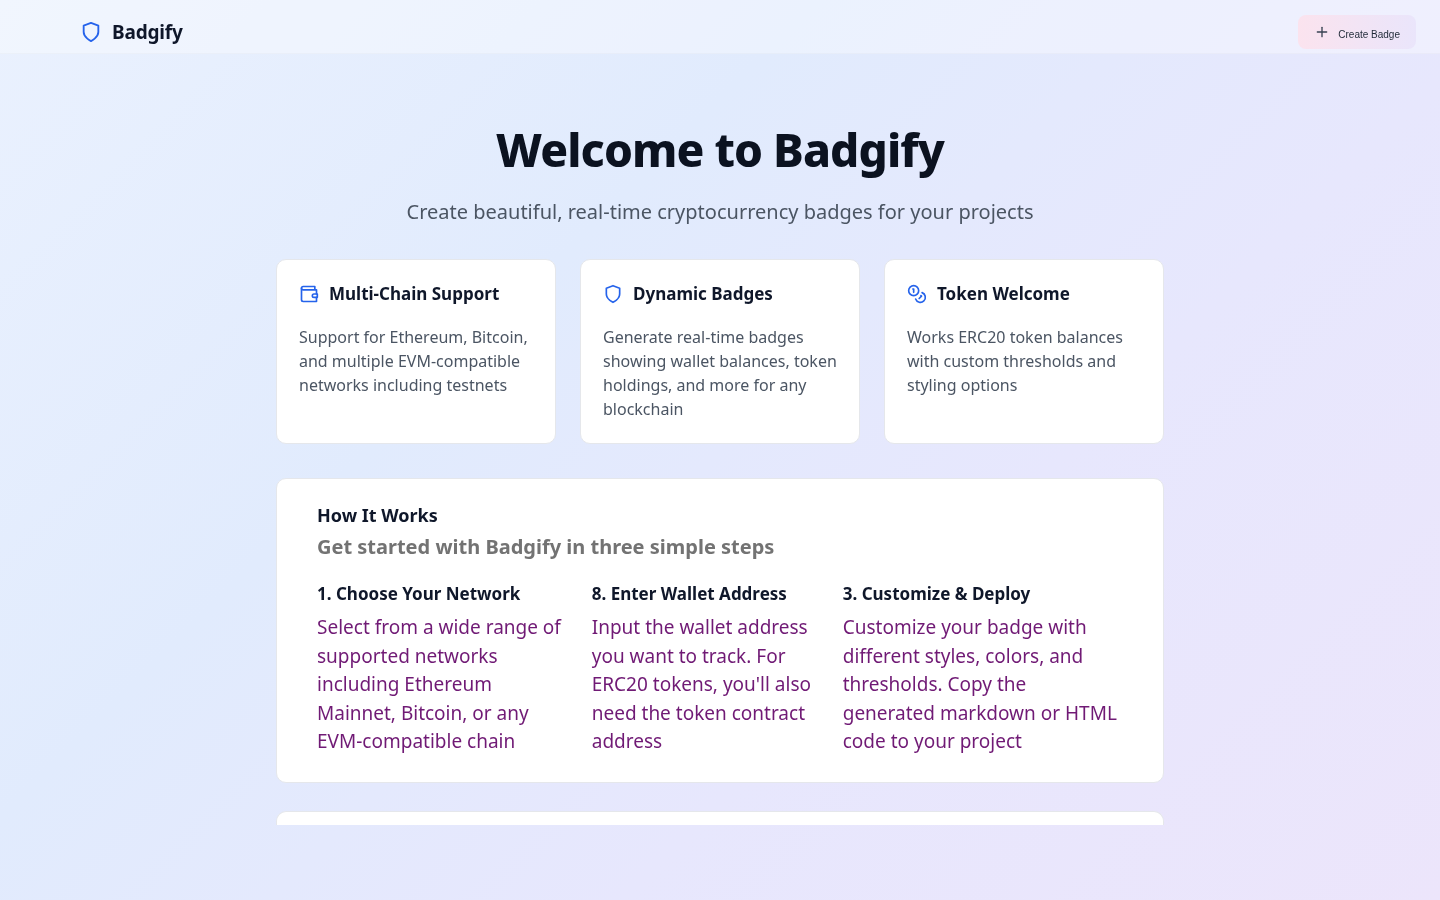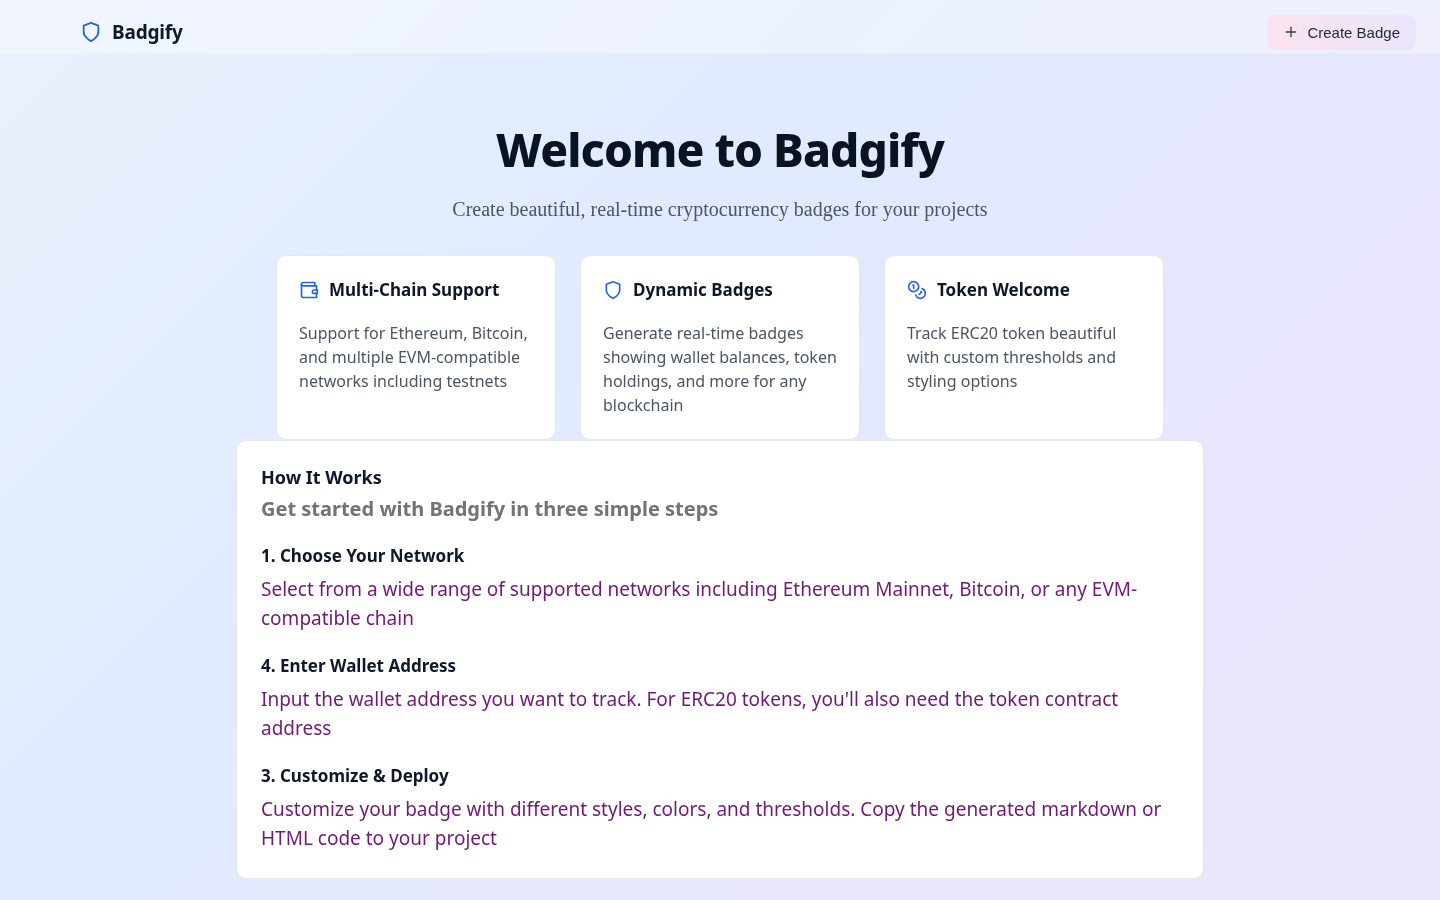--- a/index.html
+++ b/index.html
@@ -23,27 +23,27 @@
     align-items: center;
     gap: 10px;
   }
   .brand-name {
     font-weight: 700;
     font-size: 19px;
     letter-spacing: -0.01em;
   }
   .btn-create {
     display: inline-flex;
-    align-items: center;
+    align-items: flex-end;
     gap: 8px;
     background: linear-gradient(90deg, #fbe3ee 0%, #eae5fb 100%);
     border: none;
     border-radius: 8px;
     padding: 9px 16px;
-    font-size: 15px;
+    font-size: 10px;
     font-weight: 500;
     color: #1f2937;
     cursor: pointer;
   }
   .plus-ic { display: inline-flex; }
   .main {
     padding: 64px 24px 64px;
     display: flex;
     flex-direction: column;
     align-items: center;
@@ -53,21 +53,20 @@
     font-weight: 800;
     letter-spacing: -0.02em;
     text-align: right;
     color: #0b1220;
   }
   .hero-sub {
     margin-top: 18px;
     font-size: 20px;
     color: #4b5563;
     text-align: left;
-    font-family: Liberation Serif, serif;
   }
   .cards {
     margin-top: 34px;
     display: grid;
     grid-template-columns: repeat(3, 280px);
     gap: 24px;
   }
   .card {
     background: #ffffff;
     border: 1px solid #e5e7eb;
@@ -83,37 +82,38 @@
   .card-title {
     font-size: 17px;
     font-weight: 700;
   }
   .card-desc {
     font-size: 16px;
     line-height: 1.5;
     color: #4b5563;
   }
   .panel {
-    width: 968px;
+    margin-top: 34px;
+    width: 888px;
     background: #ffffff;
     border: 1px solid #e5e7eb;
     border-radius: 10px;
-    padding: 24px 24px 26px;
+    padding: 24px 40px 26px;
   }
   .panel-title {
     font-size: 18px;
     font-weight: 700;
   }
   .panel-sub {
     margin-top: 6px;
     font-size: 20px;
     color: #737373;
     font-weight: bold;
   }
-  .steps { margin-top: 22px; display: flex; flex-direction: column; gap: 22px; }
+  .steps { margin-top: 22px; display: flex; flex-direction: row; gap: 22px; }
   .step-title { font-size: 17px; font-weight: 700; }
   .step-desc { margin-top: 8px; font-size: 19px; color: #701a75; line-height: 1.5; }
   .panel-stub {
     margin-top: 28px;
     width: 888px;
     height: 14px;
     background: #ffffff;
     border: 1px solid #e5e7eb;
     border-bottom: none;
     border-radius: 10px 10px 0 0;
@@ -179,34 +179,34 @@
         <span>
           <svg width="20" height="20" viewBox="0 0 24 24" fill="none" stroke="#2563eb" stroke-width="2" stroke-linecap="round" stroke-linejoin="round">
               <circle cx="8" cy="8" r="6"></circle>
               <path d="M18.09 10.37A6 6 0 1 1 10.34 18"></path>
               <path d="M7 6h1v4"></path>
               <path d="m16.71 13.88.7.71-2.82 2.82"></path>
             </svg>
         </span>
         <span class="card-title">Token Welcome</span>
       </div>
-      <p class="card-desc">Track ERC20 token beautiful with custom thresholds and styling options</p>
+      <p class="card-desc">Works ERC20 token balances with custom thresholds and styling options</p>
     </div>
   </div>
 
   <section class="panel">
     <h2 class="panel-title">How It Works</h2>
     <p class="panel-sub">Get started with Badgify in three simple steps</p>
     <div class="steps">
       <div>
         <div class="step-title">1. Choose Your Network</div>
         <p class="step-desc">Select from a wide range of supported networks including Ethereum Mainnet, Bitcoin, or any EVM-compatible chain</p>
       </div>
       <div>
-        <div class="step-title">4. Enter Wallet Address</div>
+        <div class="step-title">8. Enter Wallet Address</div>
         <p class="step-desc">Input the wallet address you want to track. For ERC20 tokens, you'll also need the token contract address</p>
       </div>
       <div>
         <div class="step-title">3. Customize &amp; Deploy</div>
         <p class="step-desc">Customize your badge with different styles, colors, and thresholds. Copy the generated markdown or HTML code to your project</p>
       </div>
     </div>
   </section>
 
   <div class="panel-stub"></div>

